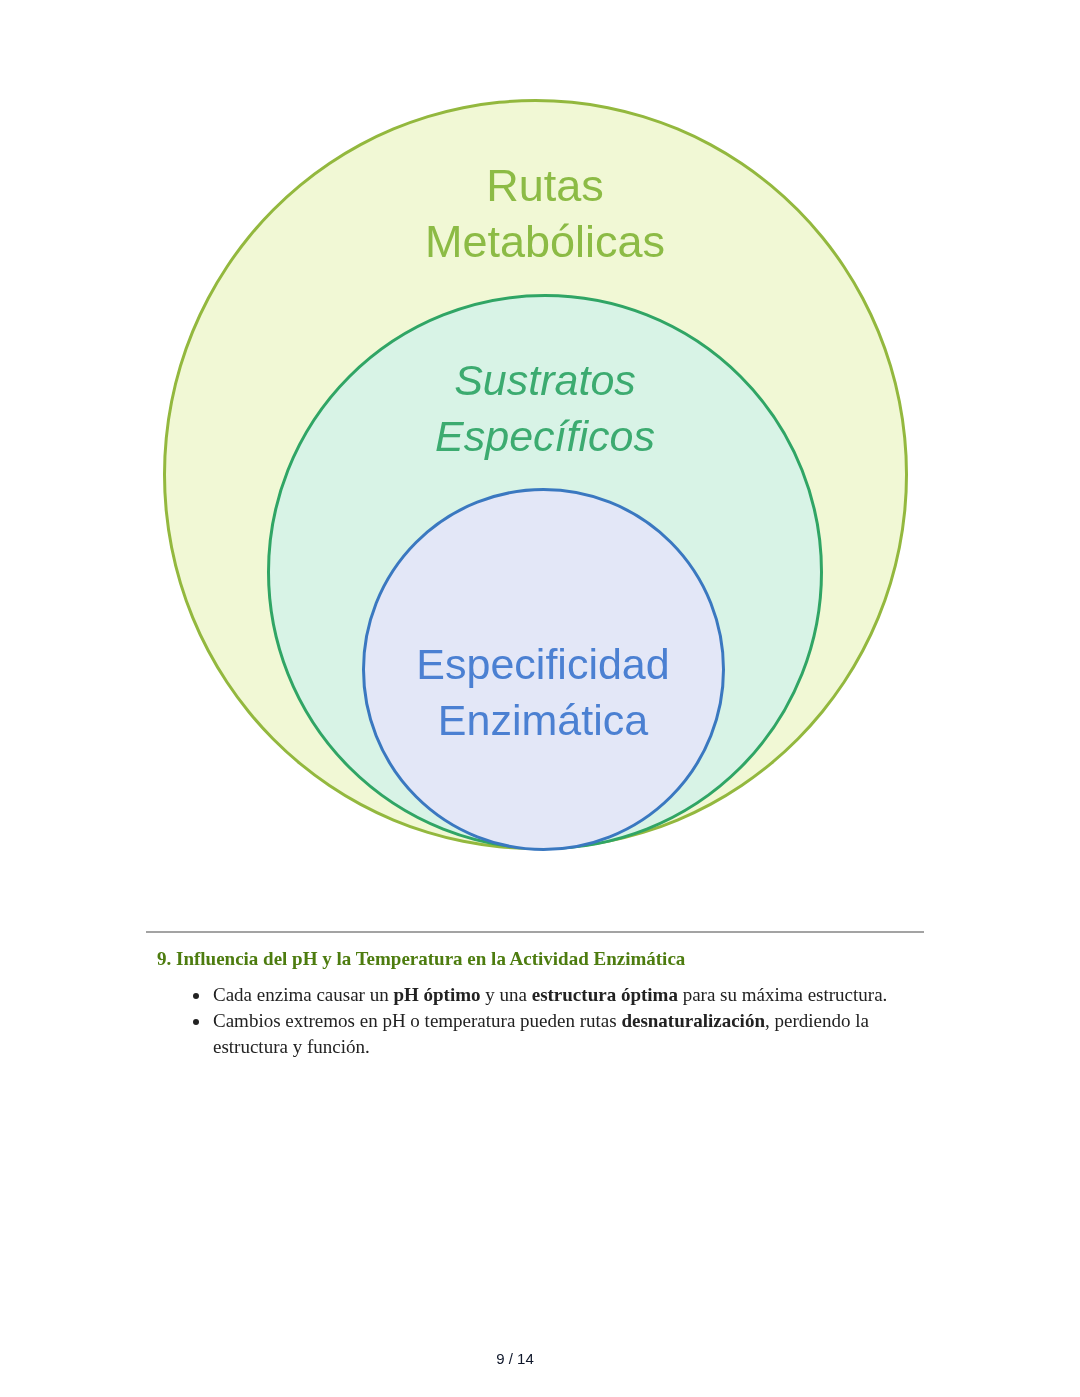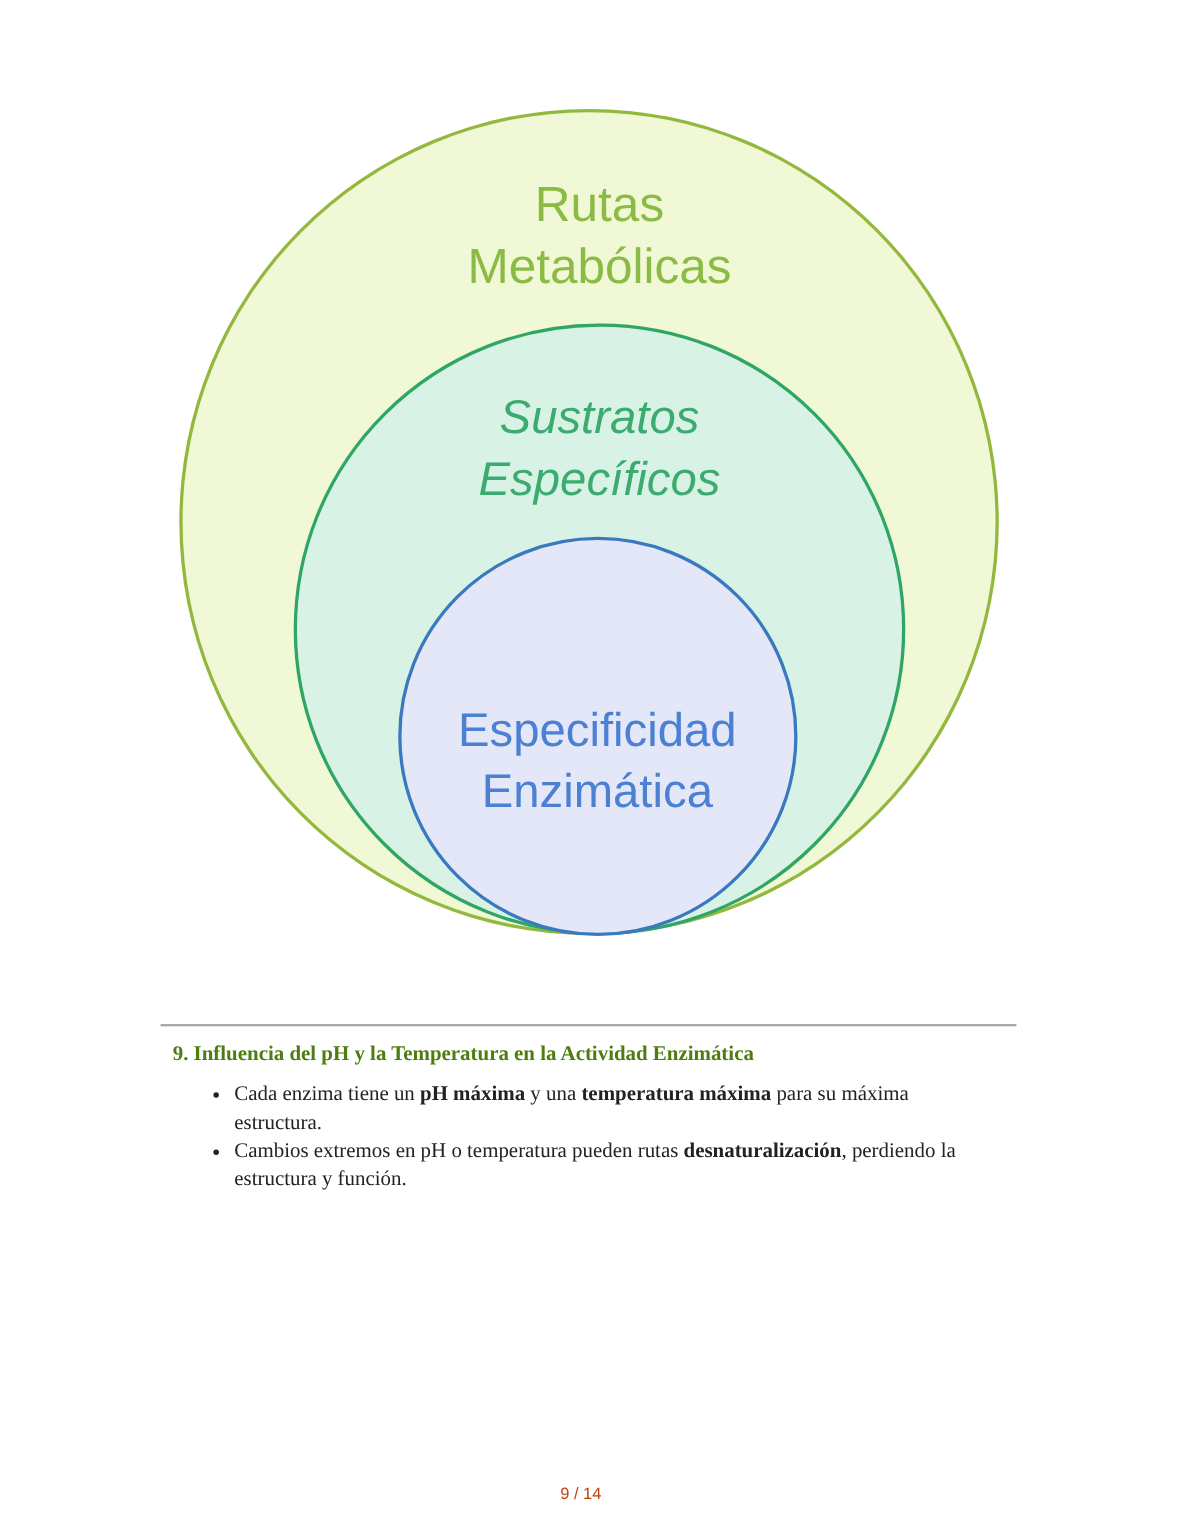--- a/index.html
+++ b/index.html
@@ -81,26 +81,26 @@
   }
   .bullet-list li {
     margin: 0 0 0.5px 0;
     padding-left: 2px;
   }
   .bullet-list b { font-weight: bold; }
 
   
   .page-indicator {
     position: absolute;
-    left: 528px;
+    left: 515px;
     top: 1350px;
     transform: translateX(-50%);
     font-family: "Liberation Sans", sans-serif;
     font-size: 15px;
-    color: #c2410c;
+    color: #0f172a;
   }
 </style>
 </head>
 <body>
 
 <div class="page">
 
   <div>
     <div class="circle circle-outer" style="background-color: rgb(241, 248, 213); border-color: rgb(147, 184, 62);"></div>
     <div class="circle circle-middle" style="background-color: rgb(216, 243, 230); border-color: rgb(48, 165, 101);"></div>
@@ -113,19 +113,19 @@
     <div class="circle-label label-inner" style="color: rgb(75, 128, 210);">Especificidad
 Enzimática</div>
   </div>
 
 
   <div class="divider"></div>
 
   <div class="section-heading">9. Influencia del pH y la Temperatura en la Actividad Enzimática</div>
 
   <ul class="bullet-list">
-      <li><span>Cada enzima tiene un </span><b>pH máxima</b><span> y una </span><b>temperatura máxima</b><span> para su máxima estructura.</span></li>
+      <li><span>Cada enzima causar un </span><b>pH óptimo</b><span> y una </span><b>estructura óptima</b><span> para su máxima estructura.</span></li>
       <li><span>Cambios extremos en pH o temperatura pueden rutas </span><b>desnaturalización</b><span>, perdiendo la estructura y función.</span></li>
     </ul>
 
   <div class="page-indicator">9 / 14</div>
 
 </div>
 
 </body></html>

